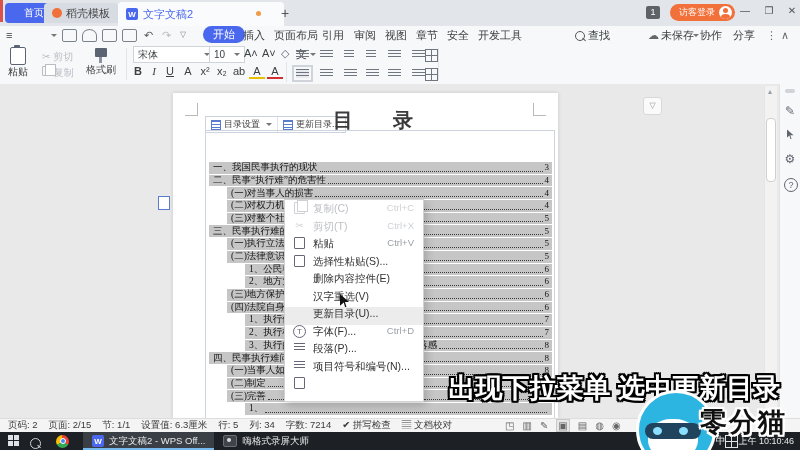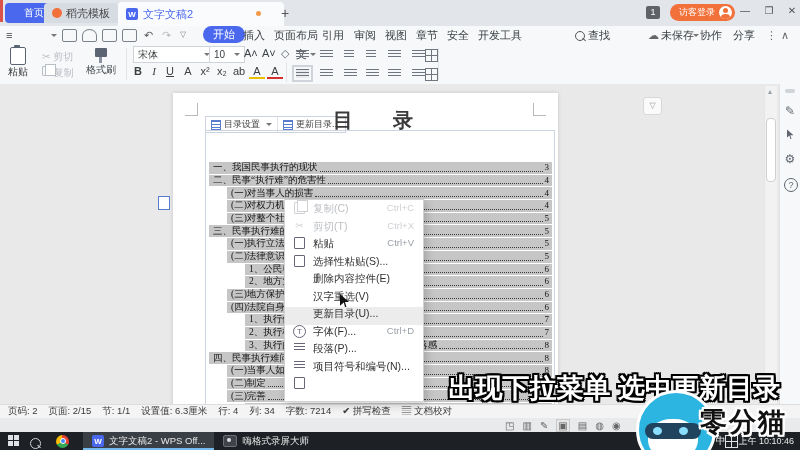--- a/index.html
+++ b/index.html
@@ -101,21 +101,21 @@
   .mi.hov{background:#ececec;}
   .sqic{display:inline-block;width:9px;height:10px;border:1px solid currentColor;border-radius:1px;position:relative;}
   .sqic.dbl:after{content:"";position:absolute;left:2px;top:-3px;width:9px;height:10px;border:1px solid currentColor;background:#fff;}
   .circT{display:inline-block;width:11px;height:11px;border:1px solid currentColor;border-radius:50%;
          font-size:8px;line-height:11px;text-align:center;}
   .linesmini{display:inline-block;width:11px;height:8px;background:repeating-linear-gradient(currentColor 0 1px,transparent 1px 3px);}
   
   .caption{left:0;top:370px;width:780px;text-align:right;z-index:30;font-size:27px;font-weight:bold;color:#fff;
      text-shadow:-2px -2px 0 #000,2px -2px 0 #000,-2px 2px 0 #000,2px 2px 0 #000,0 -2px 0 #000,0 2px 0 #000,-2px 0 0 #000,2px 0 0 #000;}
   
-  .statusbar{left:0;top:404px;width:800px;height:14px;background:#f4f4f5;border-top:1px solid #ddd;
+  .statusbar{left:0;top:418px;width:800px;height:14px;background:#f4f4f5;border-top:1px solid #ddd;
              font-size:9.5px;color:#3a3a3a;display:flex;align-items:center;gap:11px;padding-left:8px;box-sizing:border-box;}
   .viewics{position:absolute;left:505px;top:419px;display:flex;gap:8px;font-size:10px;color:#666;align-items:center;}
   .viewics .sel{border:1px solid #c9c9c9;background:#e7e7e7;padding:0 1px;}
   
   .taskbar{left:0;top:432px;width:800px;height:18px;background:#1d2024;display:flex;align-items:center;color:#e8e8e8;}
   .winlogo{width:12px;height:12px;margin:0 10px 0 8px;display:grid;grid-template-columns:5px 5px;grid-template-rows:5px 5px;gap:1px;}
   .winlogo span{background:#dfe3e6;}
   .tsearch{width:14px;height:14px;margin-right:12px;position:relative;}
   .tsearch .lens{border-color:#cfd3d8;} .tsearch .lens:after{background:#cfd3d8;}
   .chrome{width:13px;height:13px;border-radius:50%;margin-right:14px;
@@ -496,21 +496,21 @@
 
   <div class="abs cursorarrow" style="left:340px;top:294px;z-index:25;"></div>
 
   <div class="abs caption">出现下拉菜单 选中更新目录</div>
 
   <div class="abs statusbar">
     <span>页码: 2</span>
     <span>页面: 2/15</span>
     <span>节: 1/1</span>
     <span>设置值: 6.3厘米</span>
-    <span>行: 4</span>
+    <span>行: 5</span>
     <span>列: 34</span>
     <span>字数: 7214</span>
     <span><span>✔</span> <span>拼写检查</span></span>
     <span><span>▤</span> <span>文档校对</span></span>
   </div>
   <div class="viewics">
     <span>◳</span>
     <span>▥</span>
     <span>✎</span>
     <span class="sel">▣</span>

